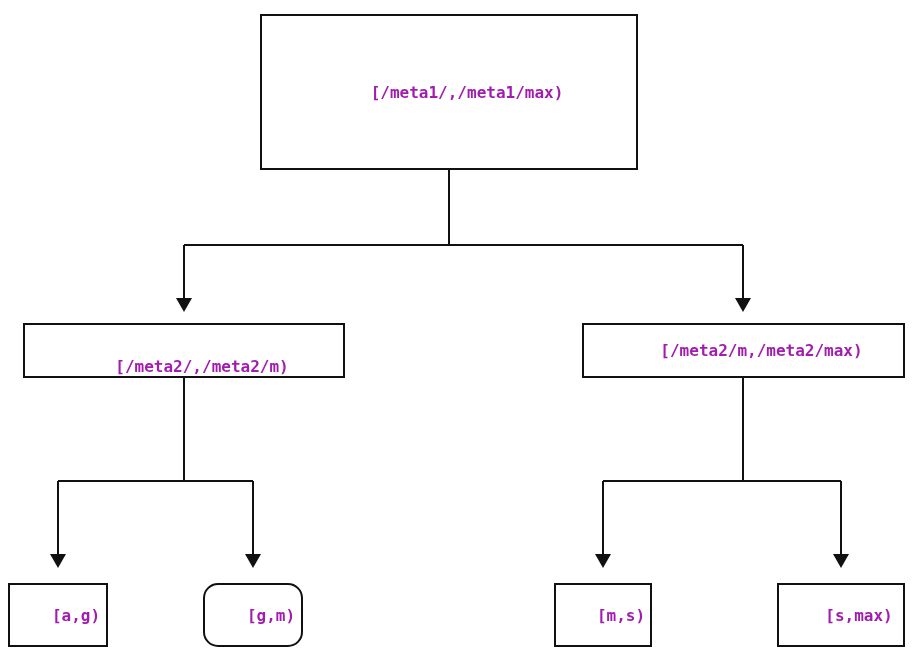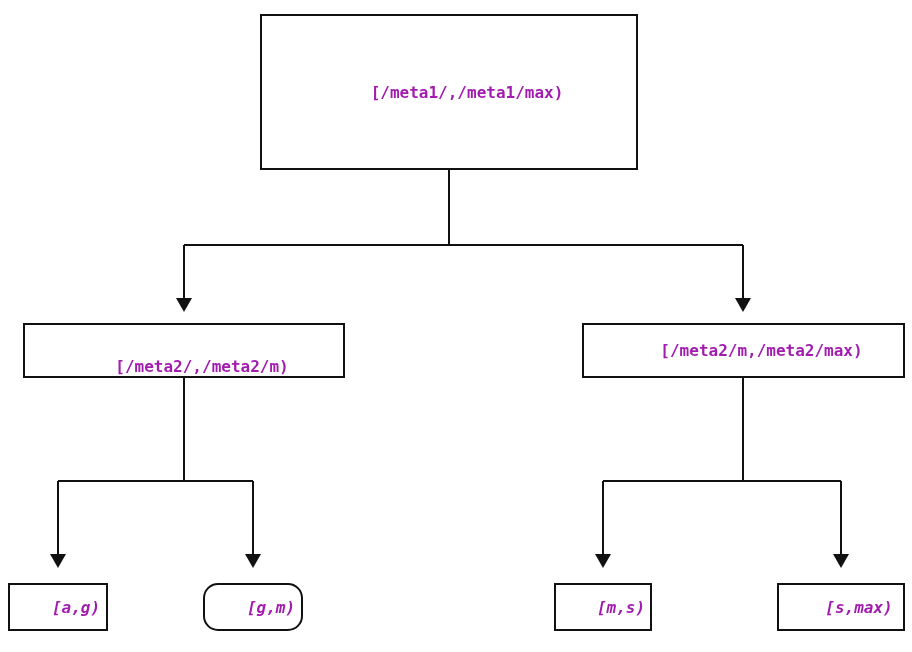--- a/index.html
+++ b/index.html
@@ -34,21 +34,21 @@
     justify-content: center;
     font-size: 16px;
     font-weight: 700;
     color: #a21caf;
     white-space: nowrap;
     padding-left: 36px;
   }
   .node-root     { left: 260px; top: 14px;  width: 378px; height: 156px; }
   .node-l2-left  { left: 23px;  top: 323px; width: 322px; height: 55px; align-items: flex-end; }
   .node-l2-right { left: 582px; top: 323px; width: 323px; height: 55px; }
-  .node-leaf     { top: 583px; height: 48px; font-style: italic; }
+  .node-leaf     { top: 583px; height: 64px; }
   .node-leaf-ag   { left: 8px;   width: 100px; }
   .node-leaf-gm   { left: 203px; width: 100px; border-radius: 15px; }
   .node-leaf-ms   { left: 554px; width: 98px; }
   .node-leaf-smax { left: 777px; width: 128px; }
 </style>
 </head>
 <body>
 
 <div class="diagram">
 

